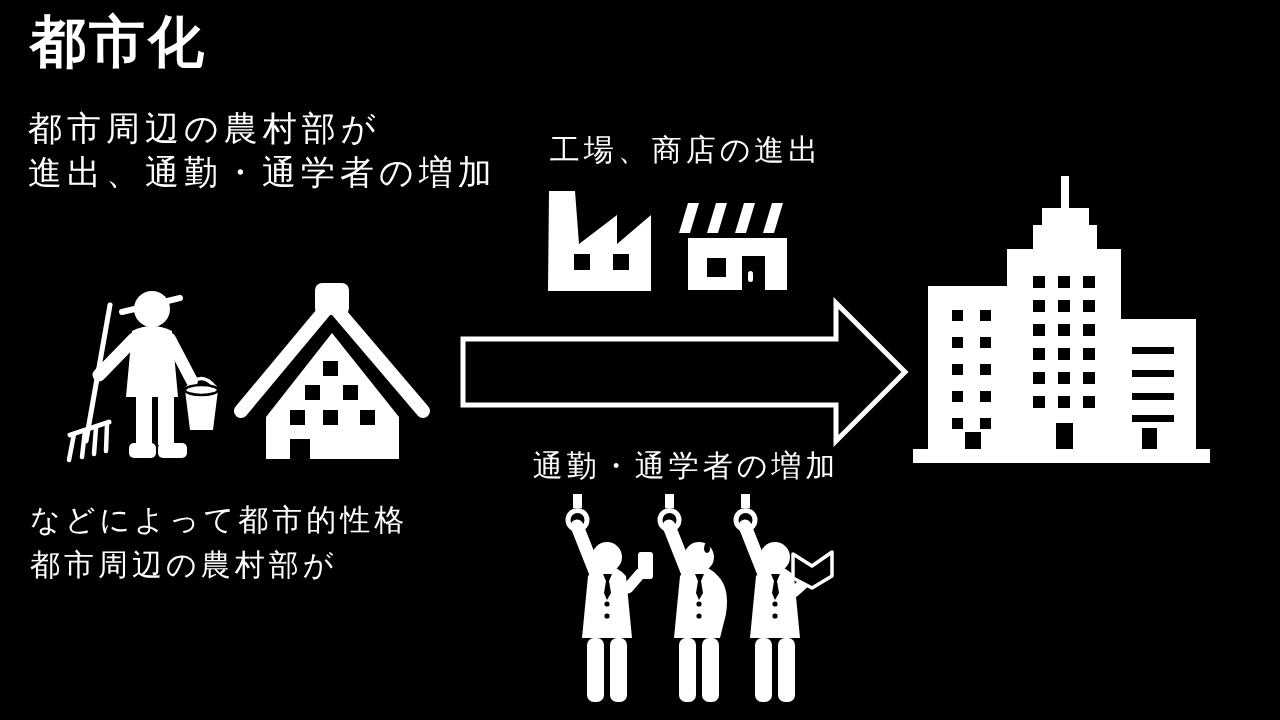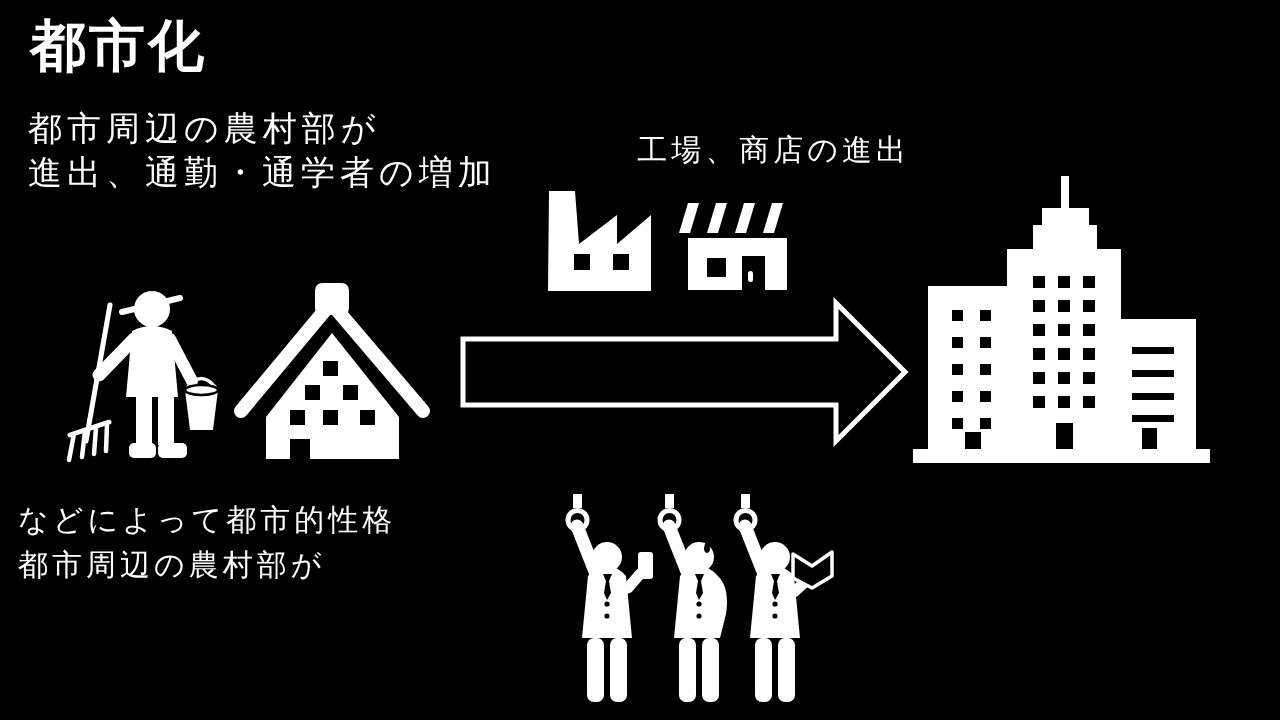--- a/index.html
+++ b/index.html
@@ -10,30 +10,30 @@
     font-family:"Liberation Sans","DejaVu Sans",sans-serif;
     color:#fff;
     position:relative;
   }
   .slide{position:absolute;left:0;top:0;width:1280px;height:720px;background:#000;}
   .abs{position:absolute;}
   .title{
     left:30px;top:10px;
     font-size:56px;line-height:72px;
     font-weight:900;letter-spacing:3px;
-    font-family:Liberation Serif, serif;
+    font-family:Liberation Mono, monospace;
   }
   .jp-text{
     font-size:34px;line-height:44px;letter-spacing:5px;
     white-space:nowrap;
   }
   .intro{left:28px;top:106px;}
-  .outro{left:18px;top:497px;font-size:30px;line-height:45px;letter-spacing:4px;}
+  .outro{left:30px;top:497px;font-size:30px;line-height:45px;letter-spacing:4px;}
   .flow-label{
-    left:462px;width:448px;text-align:right;
+    left:462px;width:448px;text-align:center;
     font-size:30px;letter-spacing:4px;white-space:nowrap;
   }
   .flow-label.top{top:130px;}
   .flow-label.bottom{top:446px;}
   svg{display:block;overflow:visible;}
   .w{fill:#fff;}
   .b{fill:#000;}
 </style>
 </head>
 <body>
@@ -46,20 +46,21 @@
     <div>都市周辺の農村部が</div>
     <div>進出、通勤・通学者の増加</div>
   </div>
 
   <div class="abs outro jp-text">
     <div>などによって都市的性格</div>
     <div>都市周辺の農村部が</div>
   </div>
 
   <div class="abs flow-label top">工場、商店の進出</div>
+  <div class="abs flow-label bottom">通勤・通学者の増加</div>
 
   <svg class="abs" style="left:62px;top:283px;" width="170" height="185" viewBox="0 0 170 185">
     <g stroke="#fff" stroke-linecap="round" fill="none">
       <line x1="48" y1="22" x2="24" y2="158" stroke-width="5"></line>
       <line x1="8" y1="152" x2="47" y2="139" stroke-width="5"></line>
       <line x1="12" y1="151" x2="7" y2="177" stroke-width="4.5"></line>
       <line x1="23" y1="148" x2="20" y2="174" stroke-width="4.5"></line>
       <line x1="34" y1="145" x2="32" y2="171" stroke-width="4.5"></line>
       <line x1="45" y1="141" x2="44" y2="168" stroke-width="4.5"></line>
     </g>

